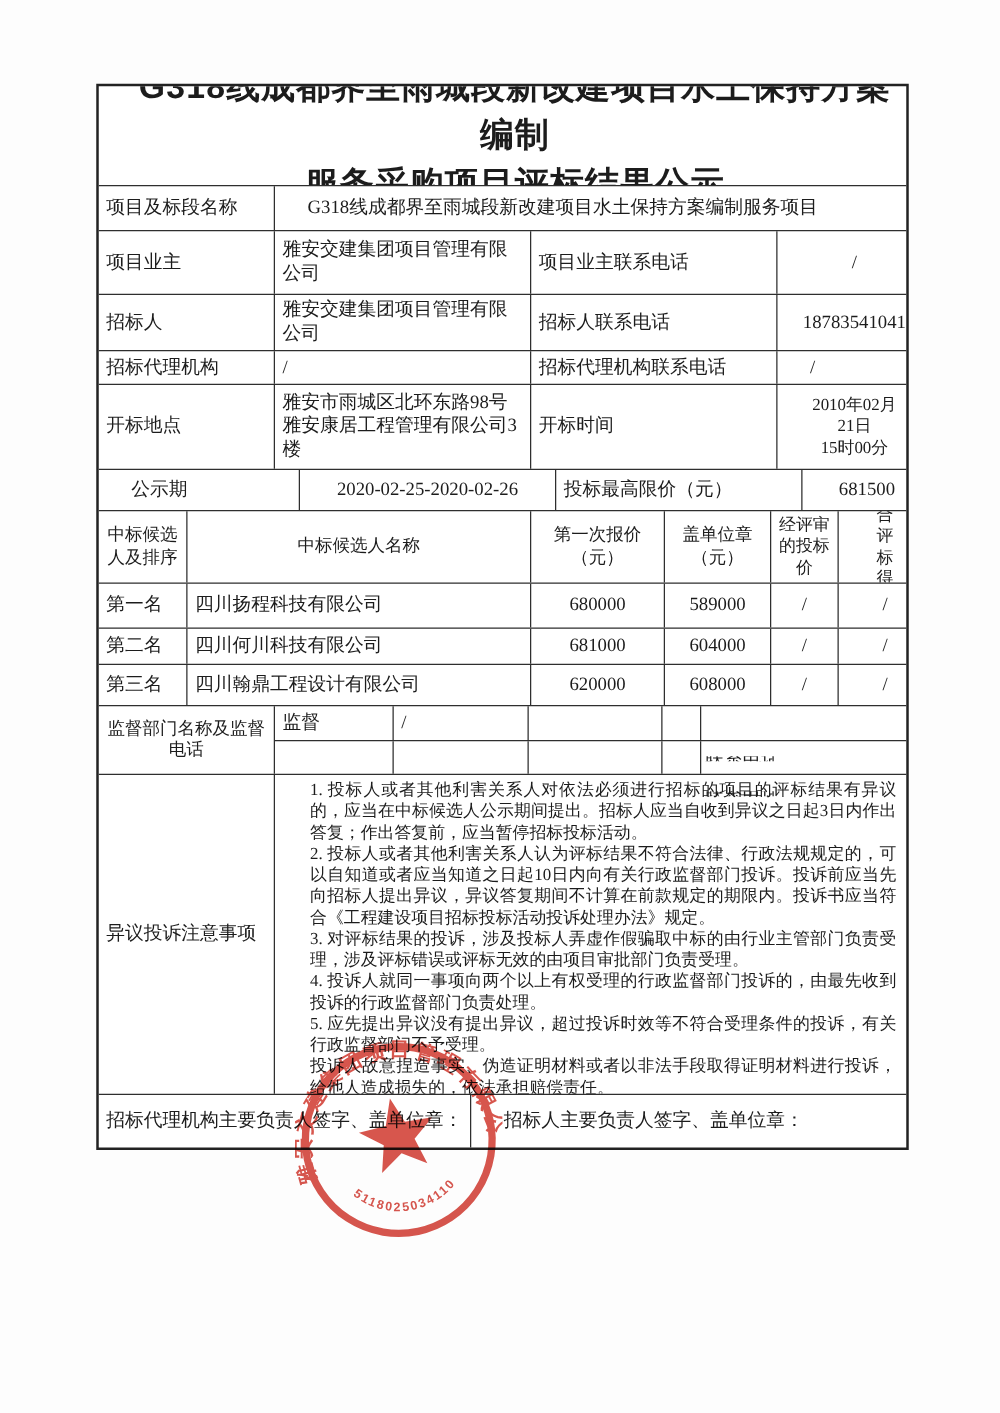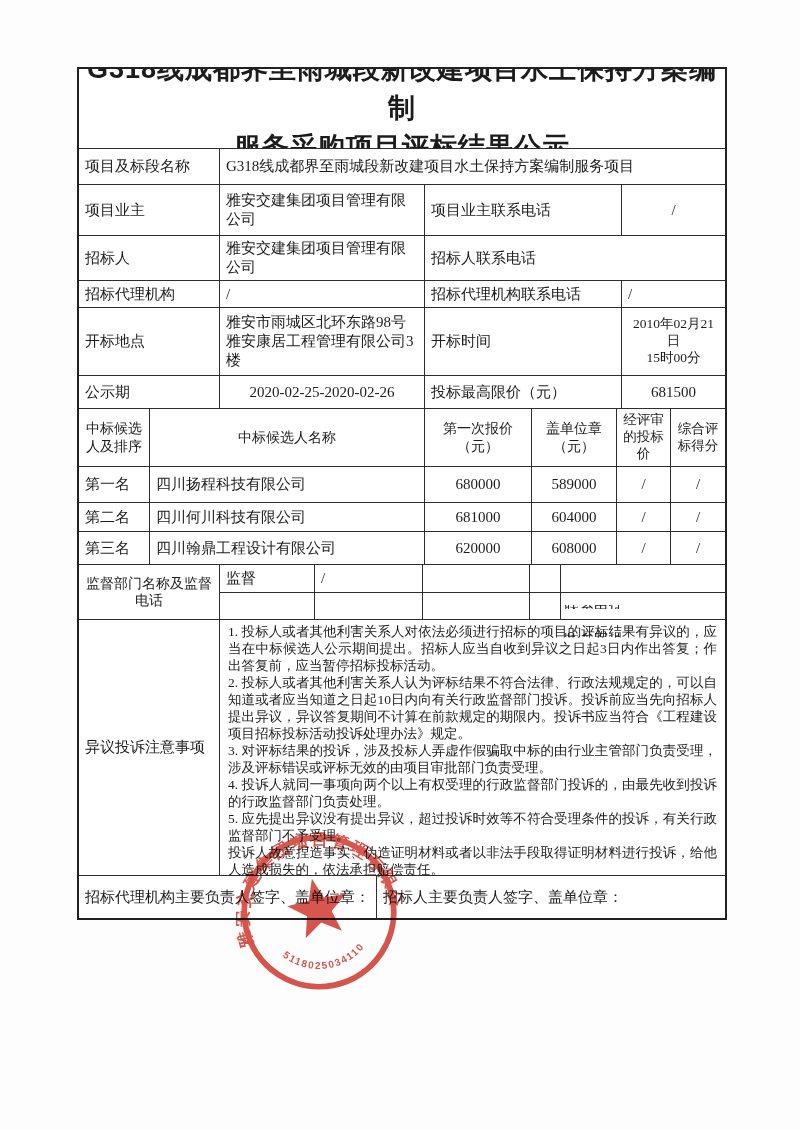--- a/index.html
+++ b/index.html
@@ -3,26 +3,26 @@
 <meta charset="utf-8">
 <style>
   * { margin:0; padding:0; box-sizing:border-box; }
   html,body { width:800px; height:1130px; background:#fdfdfd; position:relative;
               font-family:"Liberation Serif","DejaVu Serif",serif; color:#1c1c1c; }
   .sheet { position:absolute; left:77px; top:67px; width:650px; border:2px solid #222; background:#fff; }
   .row { display:flex; border-bottom:1.5px solid #2e2e2e; }
   .row:last-child { border-bottom:none; }
   .cell { border-right:1.5px solid #2e2e2e; display:flex; align-items:center;
           padding:2px 6px; font-size:15px; line-height:1.25; overflow:hidden; }
-  .cell:last-child { border-right:none; flex:1; }
+  .cell:last-child { border-right:none; flex:1;margin-left:20px; }
   .c { justify-content:center; text-align:center; }
   .pre { white-space:pre-line; }
   
   .h-title{height:80px;} .h-r1{height:36px;} .h-r2{height:51px;font-family:Liberation Serif, serif;} .h-r3{height:45px;}
-  .h-r4{height:27px;} .h-r5{height:68px;} .h-r6{height:33px;}
+  .h-r4{height:27px;} .h-r5{height:68px;} .h-r6{height:33px;padding-left:20px;}
   .h-ch{height:58px;} .h-c1{height:36px;} .h-c2{height:29px;} .h-c3{height:33px;}
   .h-s1{height:28px;} .h-s2{height:26px;} .h-notice{height:256px;} .h-foot{height:42px;}
   
   .w-label{width:141px;} .w-val{width:205px;} .w-label2{width:197px;}
   .w-rank{width:71px;} .w-name{width:275px;} .w-p1{width:107px;} .w-p2{width:85px;} .w-p3{width:54px;}
   .w-sa{width:95px;} .w-sb{width:108px;} .w-sc{width:107px;} .w-sd{width:31px;} .w-se{width:58px;margin-top:40px;}
   .w-foot{width:340px;}
   .title-cell { width:100%; flex-direction:column; justify-content:center; text-align:center;
                 font-family:"Liberation Sans","DejaVu Sans",sans-serif; font-weight:bold;
                 font-size:27px; line-height:1.45; letter-spacing:1px; border-right:none; }
@@ -57,20 +57,21 @@
     <div class="cell w-label">项目业主</div>
     <div class="cell w-val">雅安交建集团项目管理有限公司</div>
     <div class="cell w-label2">项目业主联系电话</div>
     <div class="cell c">/</div>
   </div>
 
   <div class="row h-r3">
     <div class="cell w-label">招标人</div>
     <div class="cell w-val">雅安交建集团项目管理有限公司</div>
     <div class="cell w-label2">招标人联系电话</div>
+    <div class="cell c">18783541041</div>
   </div>
 
   <div class="row h-r4">
     <div class="cell w-label">招标代理机构</div>
     <div class="cell w-val">/</div>
     <div class="cell w-label2">招标代理机构联系电话</div>
     <div class="cell">/</div>
   </div>
 
   <div class="row h-r5">

